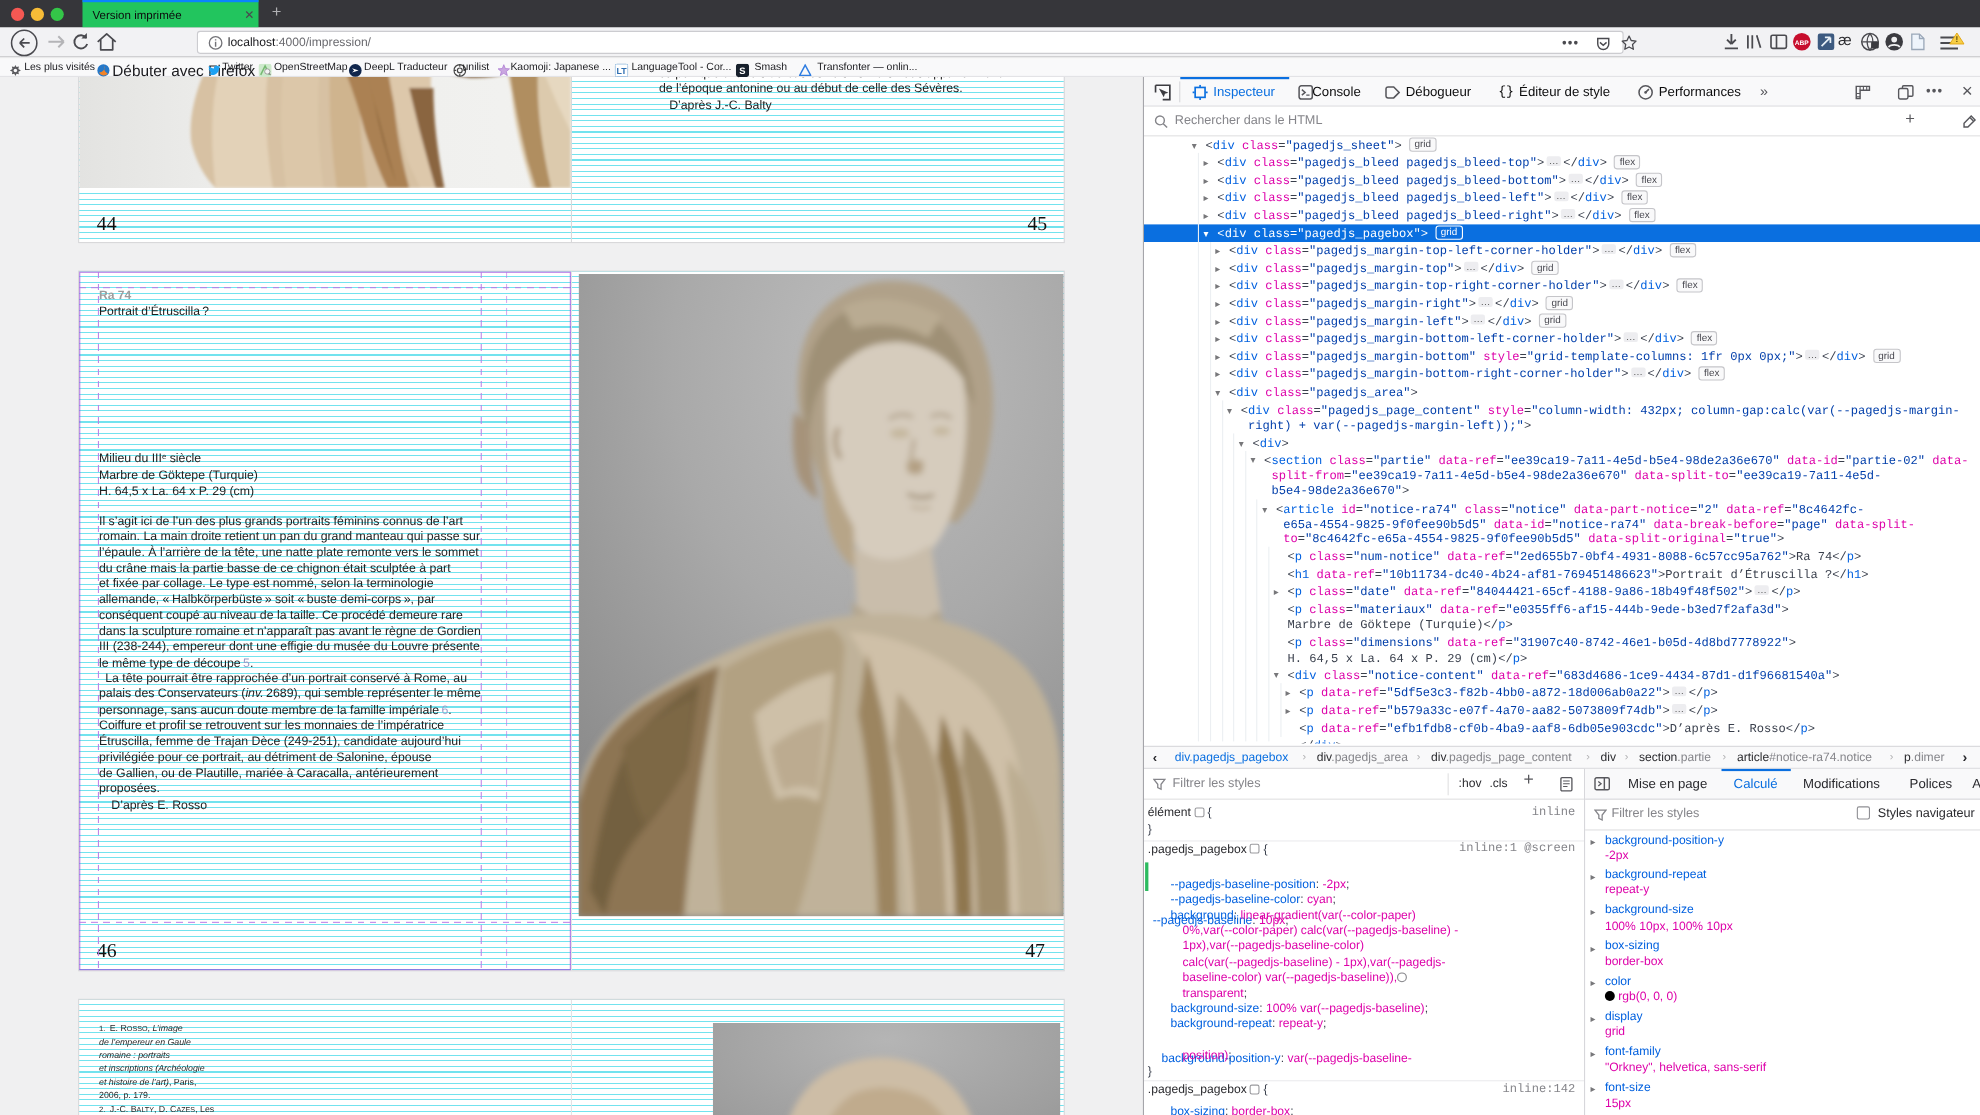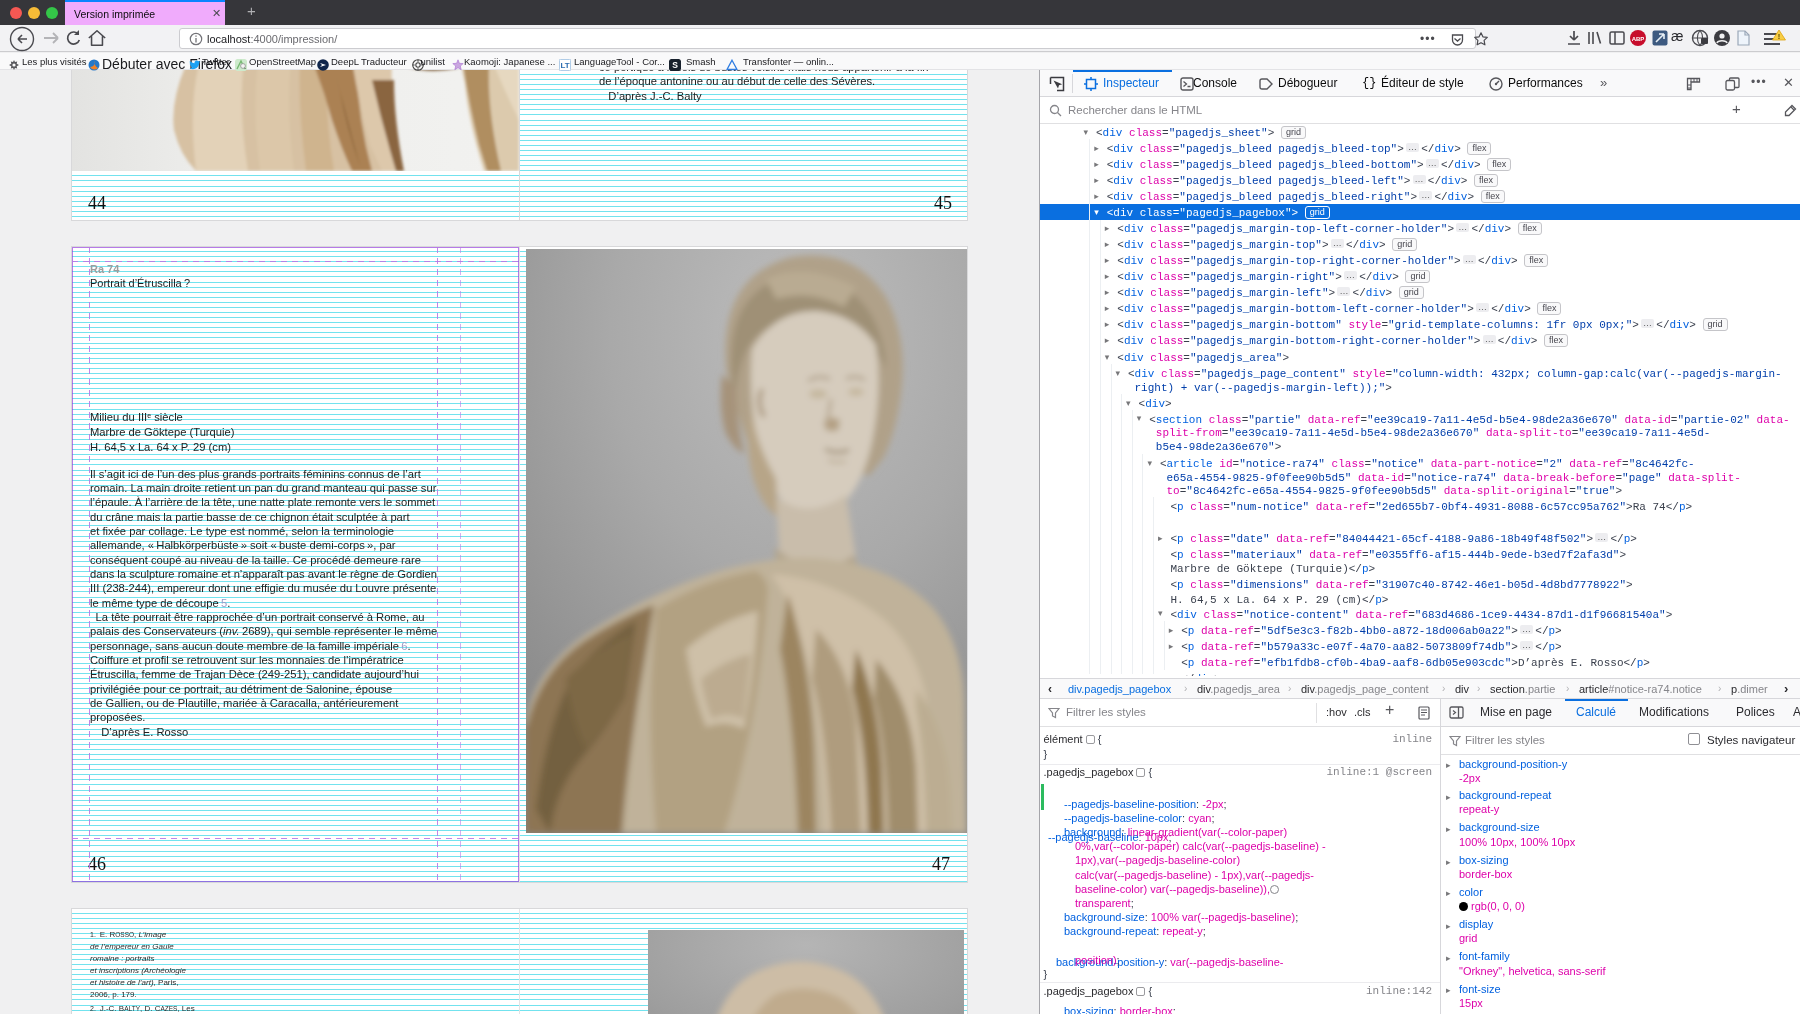--- a/index.html
+++ b/index.html
@@ -3,21 +3,21 @@
 <meta charset="utf-8">
 <style>
   * { margin:0; padding:0; box-sizing:border-box; }
   html,body { width:1800px; height:1014px; overflow:hidden; }
   #root { position:absolute; top:0; left:0; width:1800px; height:1014px;
           font-family:"Liberation Sans", sans-serif; background:#f0f0f1; }
   .abs { position:absolute; }
   
   #tabbar { position:absolute; top:0; left:0; width:1800px; height:25px; background:#36363a; }
   .light { width:12px; height:12px; border-radius:50%; position:absolute; top:7px; }
-  #tab { position:absolute; top:0; left:65px; width:160px; height:25px; background:#f0abfc; border-top:2px solid #0a84ff; }
+  #tab { position:absolute; top:0; left:75px; width:160px; height:25px; background:#22c55e; border-top:2px solid #0a84ff; }
   #navbar { position:absolute; top:25px; left:0; width:1800px; height:27px; background:#f2f2f4; border-bottom:1px solid #cccccf; }
   #bmbar { position:absolute; top:53px; left:0; width:1800px; height:17px; background:#f9f9fa; border-bottom:1px solid #e3e3e6; }
   #urlbar { position:absolute; top:3px; left:179px; width:1297px; height:21px; background:#fff; border:1px solid #ccccd0; border-radius:3px; }
   .bmicon { display:inline-block; width:12px; height:12px; border-radius:2px; vertical-align:-2px; margin-right:4px;}
   
   #viewport { position:absolute; top:70px; left:0; width:1039px; height:944px; background:#f0f0f1; overflow:hidden; }
   .sheet { position:absolute; left:72px; width:895px; background:#fff; box-shadow:0 0 0 1px #d8d8da; }
   .lines { background-image:repeating-linear-gradient(180deg, rgba(0,0,0,0) 0px, rgba(0,0,0,0) 4.08px, rgba(0,203,224,0.55) 4.08px, rgba(0,203,224,0.55) 5.08px); }
   .pgtext { font-size:11.2px; color:#222; letter-spacing:0px; }
   .folio { font-family:"Liberation Serif", serif; font-size:18px; color:#111; }
@@ -388,20 +388,21 @@
       <div class="arr" style="left:86.1px;top:327.8px;color:#77777a;">▾</div>
       <div class="mline" style="left:109.2px;top:341.6px;"><span class="brk">&lt;</span><span class="tag">section</span> <span class="attr">class</span><span class="brk">=</span><span class="val">"partie"</span> <span class="attr">data-ref</span><span class="brk">=</span><span class="val">"ee39ca19-7a11-4e5d-b5e4-98de2a36e670"</span> <span class="attr">data-id</span><span class="brk">=</span><span class="val">"partie-02"</span> <span class="attr">data-</span></div>
       <div class="arr" style="left:96.8px;top:343.3px;color:#77777a;">▾</div>
       <div class="mline" style="left:115.8px;top:355.3px;"><span class="attr">split-from</span><span class="brk">=</span><span class="val">"ee39ca19-7a11-4e5d-b5e4-98de2a36e670"</span> <span class="attr">data-split-to</span><span class="brk">=</span><span class="val">"ee39ca19-7a11-4e5d-</span></div>
       <div class="mline" style="left:115.8px;top:369.2px;"><span class="val">b5e4-98de2a36e670"</span><span class="brk">&gt;</span></div>
       <div class="mline" style="left:119.9px;top:385.8px;"><span class="brk">&lt;</span><span class="tag">article</span> <span class="attr">id</span><span class="brk">=</span><span class="val">"notice-ra74"</span> <span class="attr">class</span><span class="brk">=</span><span class="val">"notice"</span> <span class="attr">data-part-notice</span><span class="brk">=</span><span class="val">"2"</span> <span class="attr">data-ref</span><span class="brk">=</span><span class="val">"8c4642fc-</span></div>
       <div class="arr" style="left:107.4px;top:387.5px;color:#77777a;">▾</div>
       <div class="mline" style="left:126.5px;top:399.5px;"><span class="val">e65a-4554-9825-9f0fee90b5d5"</span> <span class="attr">data-id</span><span class="brk">=</span><span class="val">"notice-ra74"</span> <span class="attr">data-break-before</span><span class="brk">=</span><span class="val">"page"</span> <span class="attr">data-split-</span></div>
       <div class="mline" style="left:126.5px;top:413.3px;"><span class="attr">to</span><span class="brk">=</span><span class="val">"8c4642fc-e65a-4554-9825-9f0fee90b5d5"</span> <span class="attr">data-split-original</span><span class="brk">=</span><span class="val">"true"</span><span class="brk">&gt;</span></div>
       <div class="mline" style="left:130.5px;top:429.3px;"><span class="brk">&lt;</span><span class="tag">p</span> <span class="attr">class</span><span class="brk">=</span><span class="val">"num-notice"</span> <span class="attr">data-ref</span><span class="brk">=</span><span class="val">"2ed655b7-0bf4-4931-8088-6c57cc95a762"</span><span class="brk">&gt;</span>Ra 74<span class="brk">&lt;/</span><span class="tag">p</span><span class="brk">&gt;</span></div>
+      <div class="mline" style="left:130.5px;top:445.2px;"><span class="brk">&lt;</span><span class="tag">h1</span> <span class="attr">data-ref</span><span class="brk">=</span><span class="val">"10b11734-dc40-4b24-af81-769451486623"</span><span class="brk">&gt;</span>Portrait d’Étruscilla ?<span class="brk">&lt;/</span><span class="tag">h1</span><span class="brk">&gt;</span></div>
       <div class="mline" style="left:130.5px;top:461.3px;"><span class="brk">&lt;</span><span class="tag">p</span> <span class="attr">class</span><span class="brk">=</span><span class="val">"date"</span> <span class="attr">data-ref</span><span class="brk">=</span><span class="val">"84044421-65cf-4188-9a86-18b49f48f502"</span><span class="brk">&gt;</span> <span class="dots">…</span> <span class="brk">&lt;/</span><span class="tag">p</span><span class="brk">&gt;</span></div>
       <div class="arr" style="left:118.0px;top:463.0px;color:#77777a;">▸</div>
       <div class="mline" style="left:130.5px;top:476.7px;"><span class="brk">&lt;</span><span class="tag">p</span> <span class="attr">class</span><span class="brk">=</span><span class="val">"materiaux"</span> <span class="attr">data-ref</span><span class="brk">=</span><span class="val">"e0355ff6-af15-444b-9ede-b3ed7f2afa3d"</span><span class="brk">&gt;</span></div>
       <div class="mline" style="left:130.5px;top:491.3px;">Marbre de Göktepe (Turquie)<span class="brk">&lt;/</span><span class="tag">p</span><span class="brk">&gt;</span></div>
       <div class="mline" style="left:130.5px;top:506.7px;"><span class="brk">&lt;</span><span class="tag">p</span> <span class="attr">class</span><span class="brk">=</span><span class="val">"dimensions"</span> <span class="attr">data-ref</span><span class="brk">=</span><span class="val">"31907c40-8742-46e1-b05d-4d8bd7778922"</span><span class="brk">&gt;</span></div>
       <div class="mline" style="left:130.5px;top:522.1px;">H. 64,5 x La. 64 x P. 29 (cm)<span class="brk">&lt;/</span><span class="tag">p</span><span class="brk">&gt;</span></div>
       <div class="mline" style="left:130.5px;top:536.7px;"><span class="brk">&lt;</span><span class="tag">div</span> <span class="attr">class</span><span class="brk">=</span><span class="val">"notice-content"</span> <span class="attr">data-ref</span><span class="brk">=</span><span class="val">"683d4686-1ce9-4434-87d1-d1f96681540a"</span><span class="brk">&gt;</span></div>
       <div class="arr" style="left:118.0px;top:538.4px;color:#77777a;">▾</div>
       <div class="mline" style="left:141.2px;top:553.2px;"><span class="brk">&lt;</span><span class="tag">p</span> <span class="attr">data-ref</span><span class="brk">=</span><span class="val">"5df5e3c3-f82b-4bb0-a872-18d006ab0a22"</span><span class="brk">&gt;</span> <span class="dots">…</span> <span class="brk">&lt;/</span><span class="tag">p</span><span class="brk">&gt;</span></div>
       <div class="arr" style="left:128.7px;top:554.9px;color:#77777a;">▸</div>

